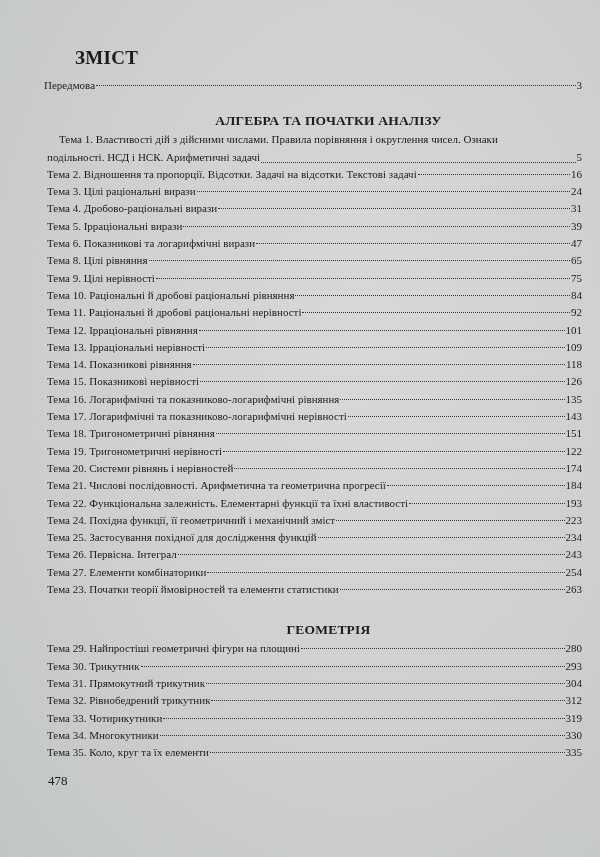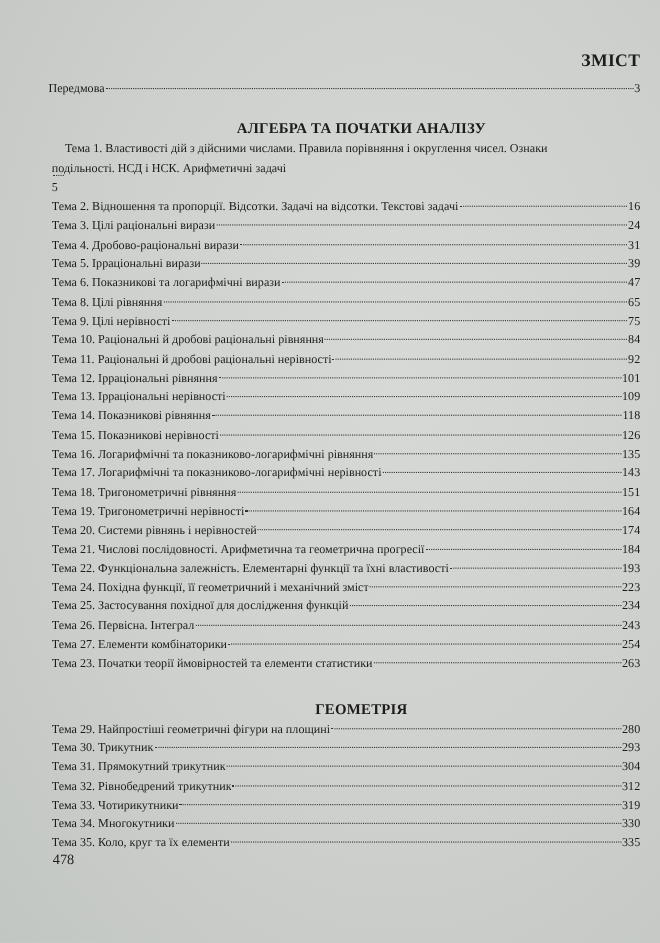--- a/index.html
+++ b/index.html
@@ -6,21 +6,21 @@
     body {
       width: 600px; height: 857px; overflow: hidden;
       background: #c9cdc9;
       background-image: radial-gradient(ellipse at 60% 40%, #d6d9d5 0%, #cdd0cc 55%, #c2c6c2 100%);
       font-family: "Liberation Serif", "DejaVu Serif", serif;
       color: #1c1c1c;
     }
     .page { position: relative; width: 600px; height: 857px; }
     .content { position: absolute; left: 47px; top: 40px; width: 535px; }
     .title {
-      text-align: right; font-weight: bold; font-size: 16px;
+      text-align: left; font-weight: bold; font-size: 19px;
       letter-spacing: 0.3px; margin: 7px 0 8px 0; padding-left: 28px;
     }
     .section-title {
       text-align: center; font-weight: bold; font-size: 13.5px;
       letter-spacing: 0.2px; padding-left: 28px;
     }
     .sec-algebra { margin-top: 19px; margin-bottom: 2px; }
     .sec-geometry { margin-top: 24px; margin-bottom: 2px; }
     .toc { list-style: none; margin: 0; padding: 0; }
     .toc-row {
@@ -30,21 +30,21 @@
     }
     .toc-row .label { flex: 0 1 auto; overflow: hidden; }
     .toc-row .dots {
       flex: 1 1 auto; overflow: hidden; margin: 0 1px;
       border-bottom: 1.3px dotted #333; transform: translateY(-3px);
       min-width: 10px;
     }
     .toc-row .pagenum { flex: 0 0 auto; text-align: right; }
     .toc-row.multi { height: auto; display: block; white-space: normal; }
     .toc-row.multi .line1 { display: block; line-height: 17.3px; white-space: nowrap; overflow: hidden; margin-left: 12px; }
-    .toc-row.multi .line2 { display: flex; align-items: flex-start; line-height: 17.3px; flex-direction: column; }
+    .toc-row.multi .line2 { display: flex; align-items: flex-end; line-height: 17.3px; }
     .preface-row { margin-left: -3px; width: 538px; }
     .page-number {
       position: absolute; left: 48px; top: 773px;
       font-size: 13px;
     }
   </style>
 </head>
 <body>
 
 <div class="page">
@@ -145,21 +145,21 @@
           <span class="pagenum">143</span>
         </li>
         <li class="toc-row">
           <span class="label">Тема 18. Тригонометричні рівняння</span>
           <span class="dots"></span>
           <span class="pagenum">151</span>
         </li>
         <li class="toc-row">
           <span class="label">Тема 19. Тригонометричні нерівності</span>
           <span class="dots"></span>
-          <span class="pagenum">164</span>
+          <span class="pagenum">122</span>
         </li>
         <li class="toc-row">
           <span class="label">Тема 20. Системи рівнянь і нерівностей</span>
           <span class="dots"></span>
           <span class="pagenum">174</span>
         </li>
         <li class="toc-row">
           <span class="label">Тема 21. Числові послідовності. Арифметична та геометрична прогресії</span>
           <span class="dots"></span>
           <span class="pagenum">184</span>

